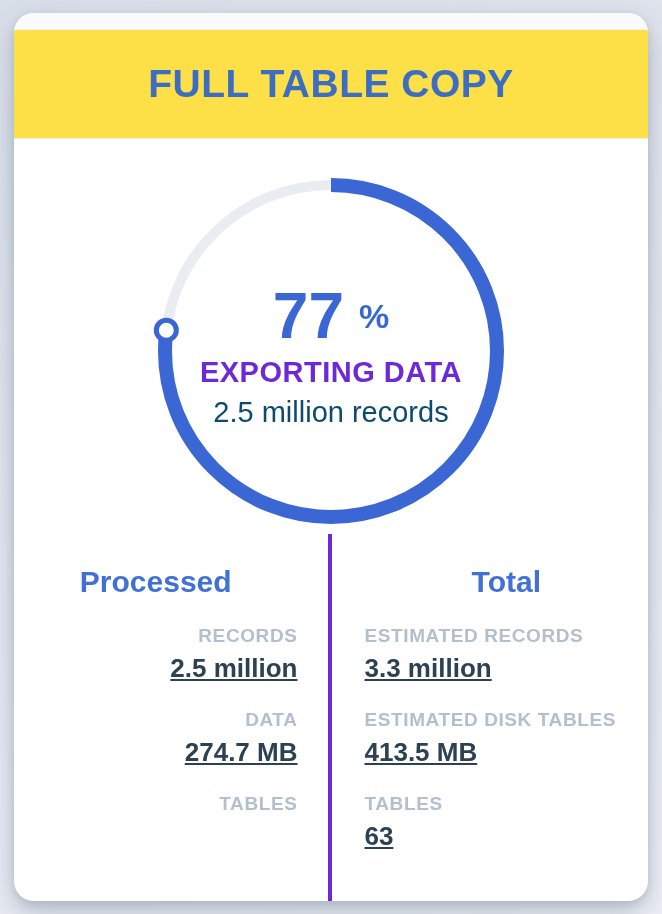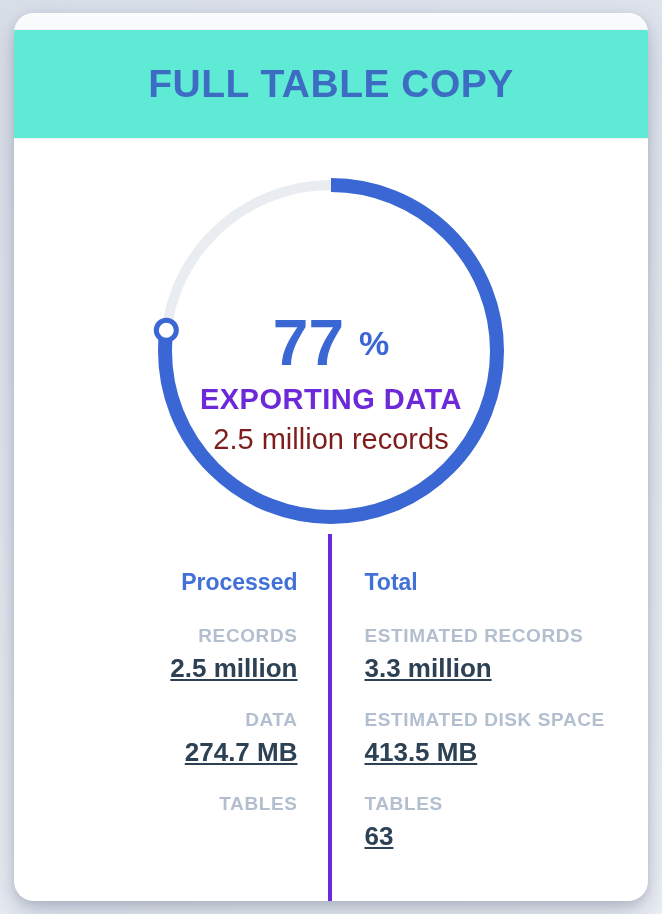--- a/index.html
+++ b/index.html
@@ -27,21 +27,21 @@
     height: 17px;
     background: #fafbfd;
     border-bottom: 1px solid #f0f2f5;
   }
   .card-header {
     height: 109px;
     display: flex;
     align-items: center;
     justify-content: center;
     border-bottom: 1px solid #edf0f3;
-    background: #5eead4;
+    background: #fde047;
   }
   .card-title {
     font-size: 39px;
     font-weight: 700;
     color: #3d6cc3;
     letter-spacing: 0.5px;
   }
   .progress-section {
     height: 395px;
     position: relative;
@@ -61,21 +61,20 @@
     display: flex;
     flex-direction: column;
     align-items: center;
     padding-top: 122px;
   }
   .percent-row {
     display: flex;
     align-items: flex-end;
     gap: 15px;
     line-height: 66px;
-    margin-top: 27px;
   }
   .percent-number {
     font-size: 64px;
     font-weight: 700;
     color: #3a68d5;
   }
   .percent-sign {
     font-size: 34px;
     font-weight: 600;
     color: #3a68d5;
@@ -85,21 +84,21 @@
     font-size: 29px;
     font-weight: 700;
     color: #6d28d9;
     letter-spacing: 0.5px;
     line-height: 34px;
   }
   .progress-subtitle {
     margin-top: 6px;
     font-size: 29px;
     font-weight: 400;
-    color: #7f1d1d;
+    color: #0c4a6e;
     line-height: 34px;
   }
   .stats-section {
     flex: 1;
     display: flex;
     align-items: stretch;
   }
   .stats-col {
     flex: 1;
     padding-top: 30px;
@@ -107,24 +106,25 @@
   .stats-col.processed {
     text-align: right;
     padding-right: 30px;
   }
   .stats-col.total {
     text-align: left;
     padding-left: 33px;
     border-left: 4px solid #6d28d9;
   }
   .col-heading {
-    font-size: 23px;
+    font-size: 30px;
     font-weight: 700;
     color: #4170d6;
     line-height: 36px;
+    text-align: center;
   }
   .stat-label {
     font-size: 19px;
     font-weight: 700;
     color: #b3bfcf;
     letter-spacing: 0.6px;
     line-height: 24px;
     margin-top: 24px;
   }
   .stat-value {
@@ -173,20 +173,20 @@
       <div class="stat-value">2.5 million</div>
       <div class="stat-label">DATA</div>
       <div class="stat-value">274.7 MB</div>
       <div class="stat-label">TABLES</div>
     </div>
 
     <div class="stats-col total">
       <div class="col-heading">Total</div>
       <div class="stat-label">ESTIMATED RECORDS</div>
       <div class="stat-value">3.3 million</div>
-      <div class="stat-label">ESTIMATED DISK SPACE</div>
+      <div class="stat-label">ESTIMATED DISK TABLES</div>
       <div class="stat-value">413.5 MB</div>
       <div class="stat-label">TABLES</div>
       <div class="stat-value">63</div>
     </div>
 
   </div>
 </div>
 
 </body></html>

